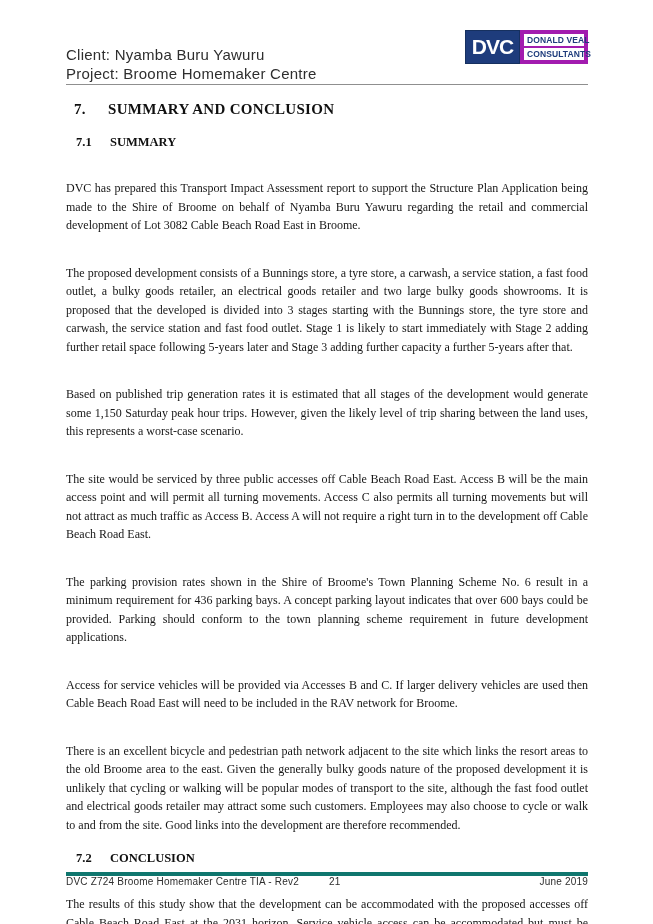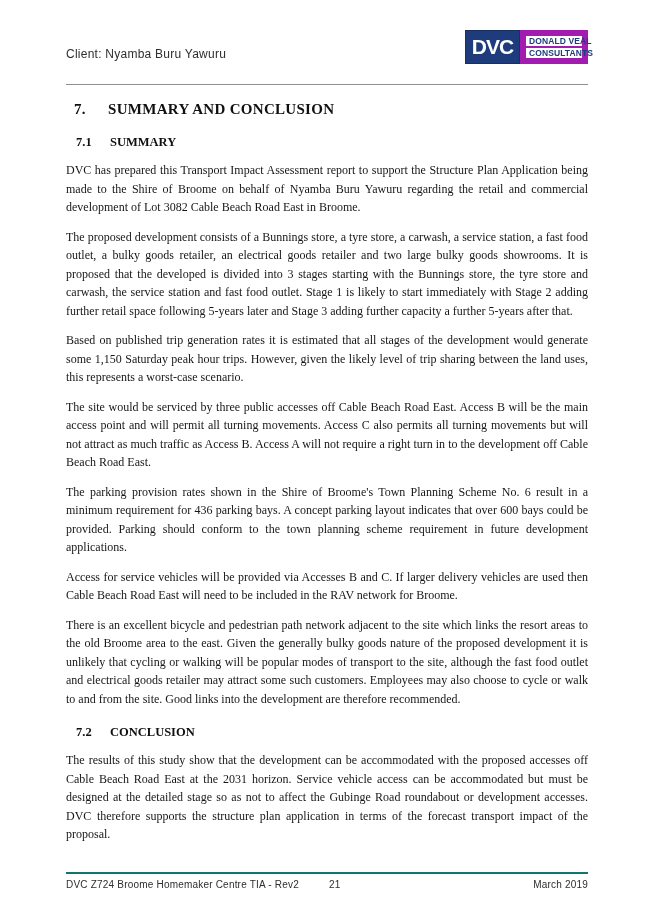--- a/index.html
+++ b/index.html
@@ -11,71 +11,72 @@
     position: absolute; inset: 0;
     padding: 30px 65px 0 66px; box-sizing: border-box; background: #ffffff;
   }
   
   .hdr {
     display: flex; justify-content: space-between; align-items: flex-start;
     border-bottom: 1.5px solid #8f8f8f; min-height: 54px;
   }
   .hdr-left { padding-top: 15px; }
   .hdr-line {
-    font-family: "Liberation Sans", sans-serif; font-size: 12px;
+    font-family: "Liberation Sans", sans-serif; font-size: 15px;
     color: #2e2e2e; line-height: 19px; letter-spacing: 0.25px;
   }
   .logo { display: flex; align-items: stretch; height: 34px; }
   .logo-abbr {
     background: #1e3c7c; color: #ffffff;
     font-family: "Liberation Sans", sans-serif; font-weight: bold;
     font-size: 21px; letter-spacing: -1px;
     display: flex; align-items: center; justify-content: center;
     width: 55px; border: 1px solid #16305f; box-sizing: border-box;
   }
   .logo-names { display: flex; flex-direction: column; width: 68px; }
   .logo-name {
     flex: 1; display: flex; align-items: center;
     font-family: "Liberation Sans", sans-serif; font-weight: bold;
     font-size: 8.5px; color: #1e3c7c; background: #ffffff;
-    border: 6px solid #a21caf; padding: 0 3px; box-sizing: border-box;
+    border: 4px solid #a21caf; padding: 0 3px; box-sizing: border-box;
     letter-spacing: 0.1px; white-space: nowrap;
   }
   .logo-name.top { border-bottom-width: 1px; }
   .logo-name.bottom { border-top-width: 1px; }
   
   h1 {
     font-size: 15px; font-weight: bold; margin: 16px 8px 0;
     letter-spacing: 0.3px; color: #101010;
   }
   h2 { font-size: 12.5px; font-weight: bold; margin: 17px 10px 0; color: #101010; }
   .h-num { display: inline-block; width: 34px; }
   p {
-    font-size: 12px; line-height: 18.5px; margin: 11px 0 0;
+    font-size: 12px; line-height: 18.5px; margin: 29px 0 0;
     text-align: justify; color: #161616;
   }
   
   .ftr {
     position: absolute; left: 66px; right: 65px; top: 872px;
-    border-top: 2px solid #0f766e; padding-top: 5px;
+    border-top: 4px solid #0f766e; 
     display: flex; align-items: flex-end;
     font-family: "Liberation Sans", sans-serif; font-size: 10px;
     color: #2e2e2e; letter-spacing: 0.2px;
   }
   .ftr-page { margin-left: 30px; }
   .ftr-date { margin-left: auto; }
 </style>
 </head>
 <body>
 
 <div class="page">
 
   <header class="hdr">
     <div class="hdr-left">
       <div class="hdr-line">Client: Nyamba Buru Yawuru</div>
+      <div class="hdr-line">Project: Broome Homemaker Centre</div>
     </div>
     <div class="logo">
       <div class="logo-abbr">DVC</div>
       <div class="logo-names">
         <div class="logo-name top">DONALD VEAL</div>
         <div class="logo-name bottom">CONSULTANTS</div>
       </div>
     </div>
   </header>
 
@@ -95,16 +96,16 @@
 
     <h2><span class="h-num">7.2</span><span>CONCLUSION</span></h2>
 
     <p>The results of this study show that the development can be accommodated with the proposed accesses off Cable Beach Road East at the 2031 horizon. Service vehicle access can be accommodated but must be designed at the detailed stage so as not to affect the Gubinge Road roundabout or development accesses. DVC therefore supports the structure plan application in terms of the forecast transport impact of the proposal.</p>
 
   </main>
 
   <footer class="ftr">
     <span class="ftr-ref">DVC Z724 Broome Homemaker Centre TIA - Rev2</span>
     <span class="ftr-page">21</span>
-    <span class="ftr-date">March 2019</span>
+    <span class="ftr-date">June 2019</span>
   </footer>
 
 </div>
 
 </body></html>

